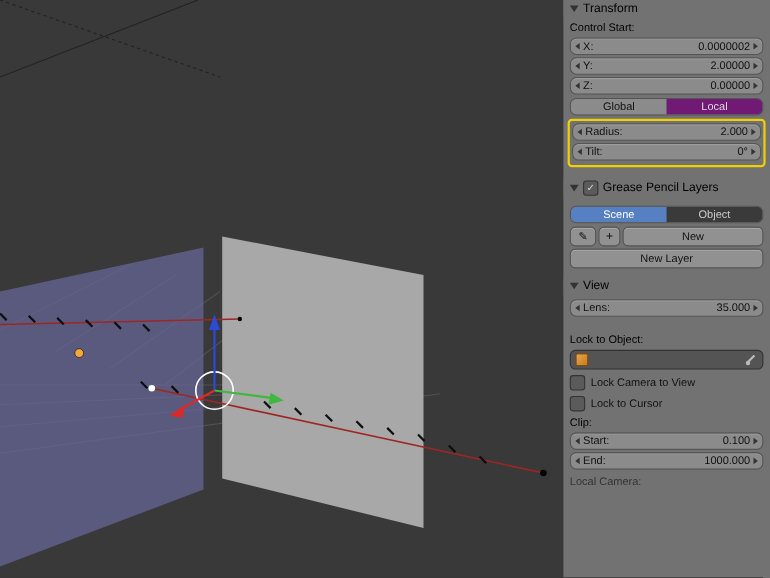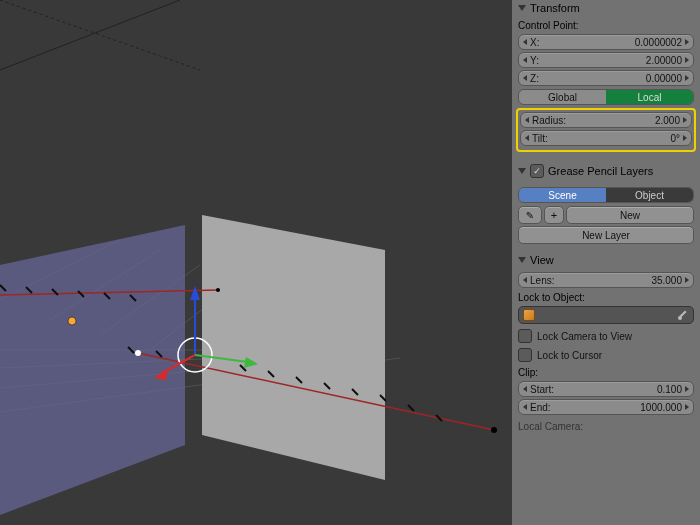--- a/index.html
+++ b/index.html
@@ -86,21 +86,21 @@
     font-size: 10px;
     background: #8b8b8b;
     color: #111;
     cursor: pointer;
   }
   .toggle-row .toggle.active {
     background: #5680c2;
     color: #fff;
   }
   .toggle-row .toggle.dark-active {
-    background: #15803d;
+    background: #701a75;
     color: #ddd;
   }
   
   .highlight-box {
     border: 2px solid #f0d000;
     border-radius: 4px;
     padding: 2px;
     margin: 2px -2px;
   }
   
@@ -246,21 +246,21 @@
   </svg>
 </div>
 
 <div class="sidebar">
 
   <div class="panel-header">
     <span class="tri"></span>
     <span>Transform</span>
   </div>
   <div class="panel-body">
-    <div class="subheader">Control Point:</div>
+    <div class="subheader">Control Start:</div>
 
     <div class="num-field">
       <span class="arrow-l"></span>
       <span class="label">X:</span>
       <span class="value">0.0000002</span>
       <span class="arrow-r"></span>
     </div>
     <div class="num-field">
       <span class="arrow-l"></span>
       <span class="label">Y:</span>
@@ -322,21 +322,21 @@
     <span>View</span>
   </div>
   <div class="panel-body">
     <div class="num-field">
       <span class="arrow-l"></span>
       <span class="label">Lens:</span>
       <span class="value">35.000</span>
       <span class="arrow-r"></span>
     </div>
 
-    <div class="subheader" style="margin-top:4px">Lock to Object:</div>
+    <div class="subheader" style="margin-top:16px">Lock to Object:</div>
     <div class="prop-field">
       <span class="cube"></span>
       <span class="drop"></span>
       <span class="eyedrop"></span>
     </div>
 
     <div class="chk-row">
       <span class="chk"></span>
       <label>Lock Camera to View</label>
     </div>

